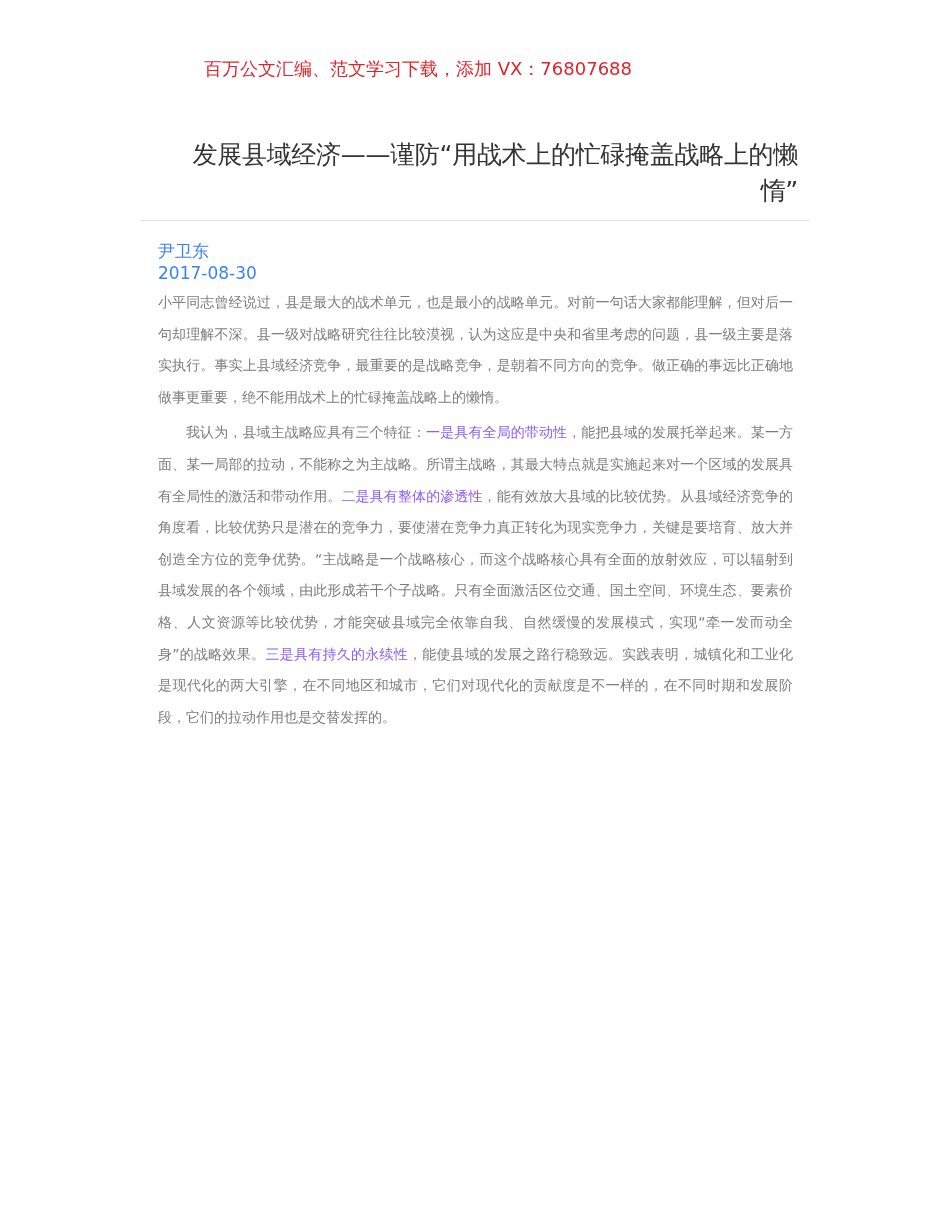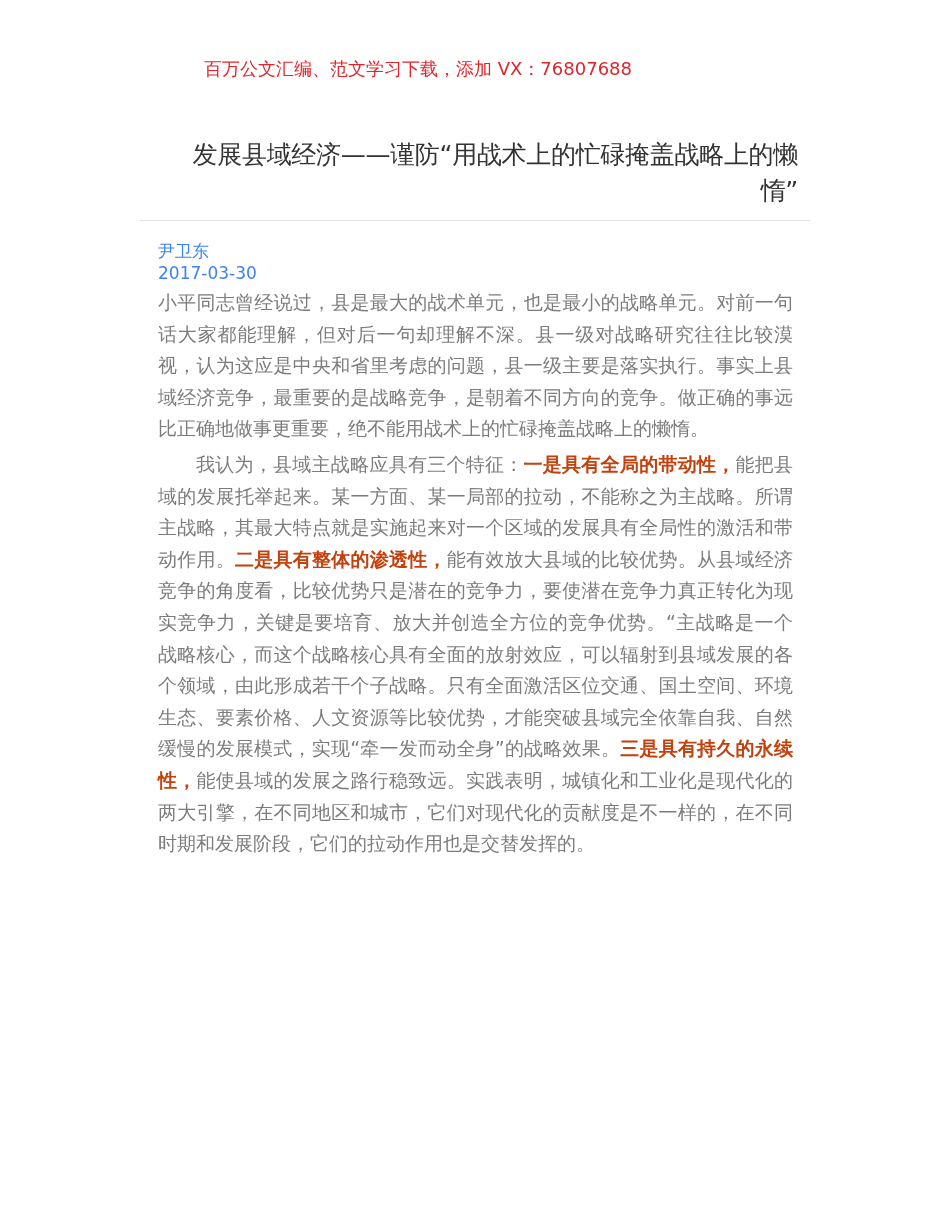--- a/index.html
+++ b/index.html
@@ -51,48 +51,48 @@
       left: 158px;
       font-size: 17px;
       line-height: 22px;
       color: #3b82f6;
     }
     .content {
       position: absolute;
       top: 287px;
       left: 158px;
       width: 635px;
-      font-size: 19px;
+      font-size: 14px;
       line-height: 31.6px;
       color: #7c7c7c;
       text-align: justify;
     }
     .content p {
       margin: 0 0 4px 0;
     }
     .content p.indent {
       text-indent: 2em;
     }
     .content b {
-      color: #c2410c;
-      font-weight: bold;
+      color: #8b5cf6;
+      font-weight: normal;
     }
   </style>
 </head>
 <body>
 
 <div class="banner">百万公文汇编、范文学习下载，添加 VX：76807688</div>
 
 <h1 class="title">发展县域经济——谨防“用战术上的忙碌掩盖战略上的懒惰”</h1>
 
 <div class="divider"></div>
 
 <div class="meta">
   <div>尹卫东</div>
-  <div>2017-03-30</div>
+  <div>2017-08-30</div>
 </div>
 
 <div class="content">
   <p>
     <span>小平同志曾经说过，县是最大的战术单元，也是最小的战略单元。对前一句话大家都能理解，但对后一句却理解不深。县一级对战略研究往往比较漠视，认为这应是中央和省里考虑的问题，县一级主要是落实执行。事实上县域经济竞争，最重要的是战略竞争，是朝着不同方向的竞争。做正确的事远比正确地做事更重要，绝不能用战术上的忙碌掩盖战略上的懒惰。</span>
   </p>
   <p class="indent">
     <span>我认为，县域主战略应具有三个特征：</span><b>一是具有全局的带动性，</b><span>能把县域的发展托举起来。某一方面、某一局部的拉动，不能称之为主战略。所谓主战略，其最大特点就是实施起来对一个区域的发展具有全局性的激活和带动作用。</span><b>二是具有整体的渗透性，</b><span>能有效放大县域的比较优势。从县域经济竞争的角度看，比较优势只是潜在的竞争力，要使潜在竞争力真正转化为现实竞争力，关键是要培育、放大并创造全方位的竞争优势。“主战略是一个战略核心，而这个战略核心具有全面的放射效应，可以辐射到县域发展的各个领域，由此形成若干个子战略。只有全面激活区位交通、国土空间、环境生态、要素价格、人文资源等比较优势，才能突破县域完全依靠自我、自然缓慢的发展模式，实现“牵一发而动全身”的战略效果。</span><b>三是具有持久的永续性，</b><span>能使县域的发展之路行稳致远。实践表明，城镇化和工业化是现代化的两大引擎，在不同地区和城市，它们对现代化的贡献度是不一样的，在不同时期和发展阶段，它们的拉动作用也是交替发挥的。</span>
   </p>
 </div>

